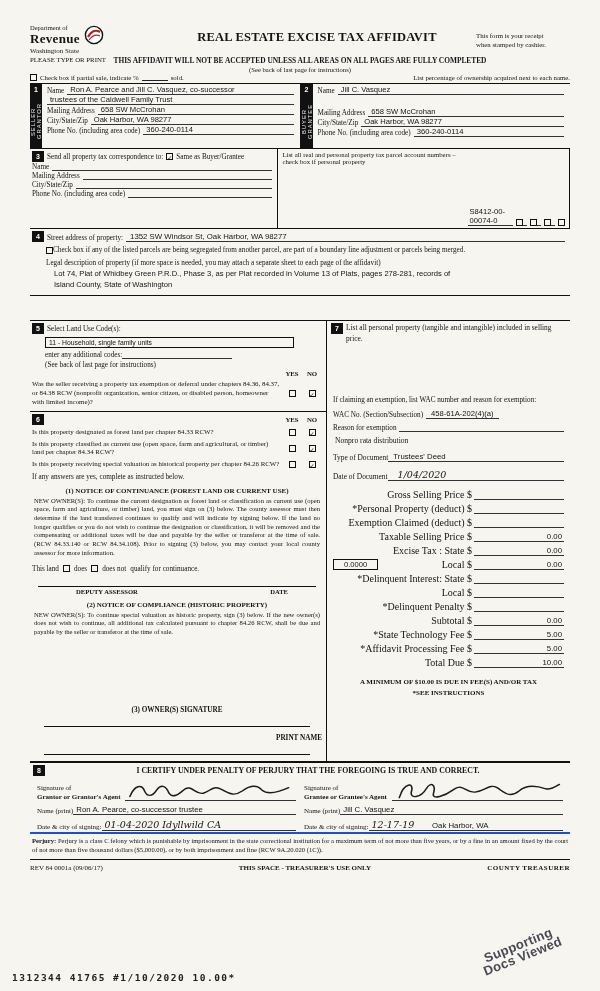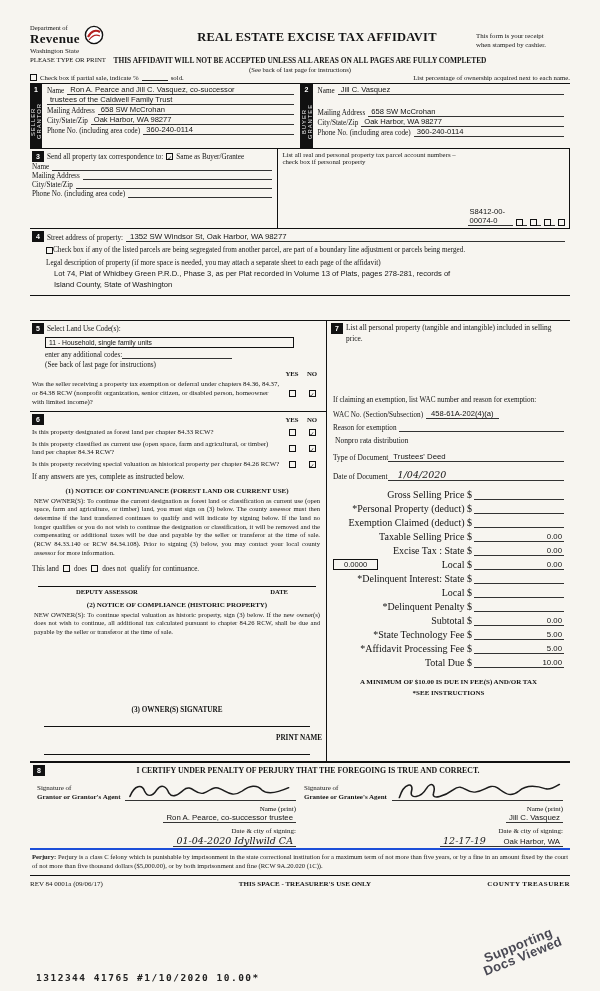--- a/index.html
+++ b/index.html
@@ -122,35 +122,35 @@
   .s8 { border-top:1.5px solid #111; border-bottom:2px solid #1d4ed8; padding:2px 3px 1px; }
   .s8-head { display:flex; align-items:center; gap:4px; }
   .s8-certify { flex:1; text-align:center; font-weight:bold; font-size:7.8px; }
   .s8-grid { display:flex; margin-top:3px; }
   .s8-col { flex:1; padding:0 4px; }
   .sig-row { display:flex; align-items:flex-end; }
   .sig-lbl { font-size:7px; line-height:1.25; width:88px; }
   .sig-lbl b { font-size:7px; }
   .sig-area { flex:1; border-bottom:1px solid #333; position:relative; height:22px; }
   .sig-area svg { position:absolute; bottom:-2px; left:0; width:100%; height:22px; }
-  .np-row, .dc-row { display:flex; align-items:flex-end; margin-top:4px; font-size:7px;flex-direction:column; }
+  .np-row, .dc-row { display:flex; align-items:flex-end; margin-top:4px; font-size:7px; }
   .np-val, .dc-val { flex:1; border-bottom:1px solid #333; padding:0 3px; min-height:10px; }
   .np-val { font-family:"Liberation Sans",sans-serif; font-size:7.8px; }
   .dc-city { font-family:"Liberation Sans",sans-serif; font-style:normal; font-size:7.8px; margin-left:16px; }
 
   .perjury { font-size:6.6px; line-height:1.35; text-align:justify; padding:3px 2px 4px; border-bottom:1px solid #111; }
   .foot { display:flex; align-items:center; margin-top:4px; font-size:7px; }
   .foot .rev { width:160px; }
   .foot .tre { flex:1; text-align:center; font-weight:bold; }
   .foot .cty { width:150px; text-align:right; font-weight:bold; letter-spacing:.5px; }
 
   .stamp { position:absolute; right:38px; bottom:28px; transform:rotate(-22deg);
            font-family:"Liberation Sans",sans-serif; font-weight:bold; font-size:13px; line-height:12px;
            color:#3a3a46; letter-spacing:.3px; text-align:center; opacity:.92; }
-  .receipt { position:absolute; left:36px; bottom:8px; font-family:"DejaVu Sans Mono",monospace;
+  .receipt { position:absolute; left:12px; bottom:8px; font-family:"DejaVu Sans Mono",monospace;
              font-weight:bold; font-size:9.5px; letter-spacing:1.5px; color:#222; }
 </style>
 </head>
 <body>
 
 <div class="page">
 
   <div class="hdr">
     <div class="logo">
       <div class="logo-txt">

